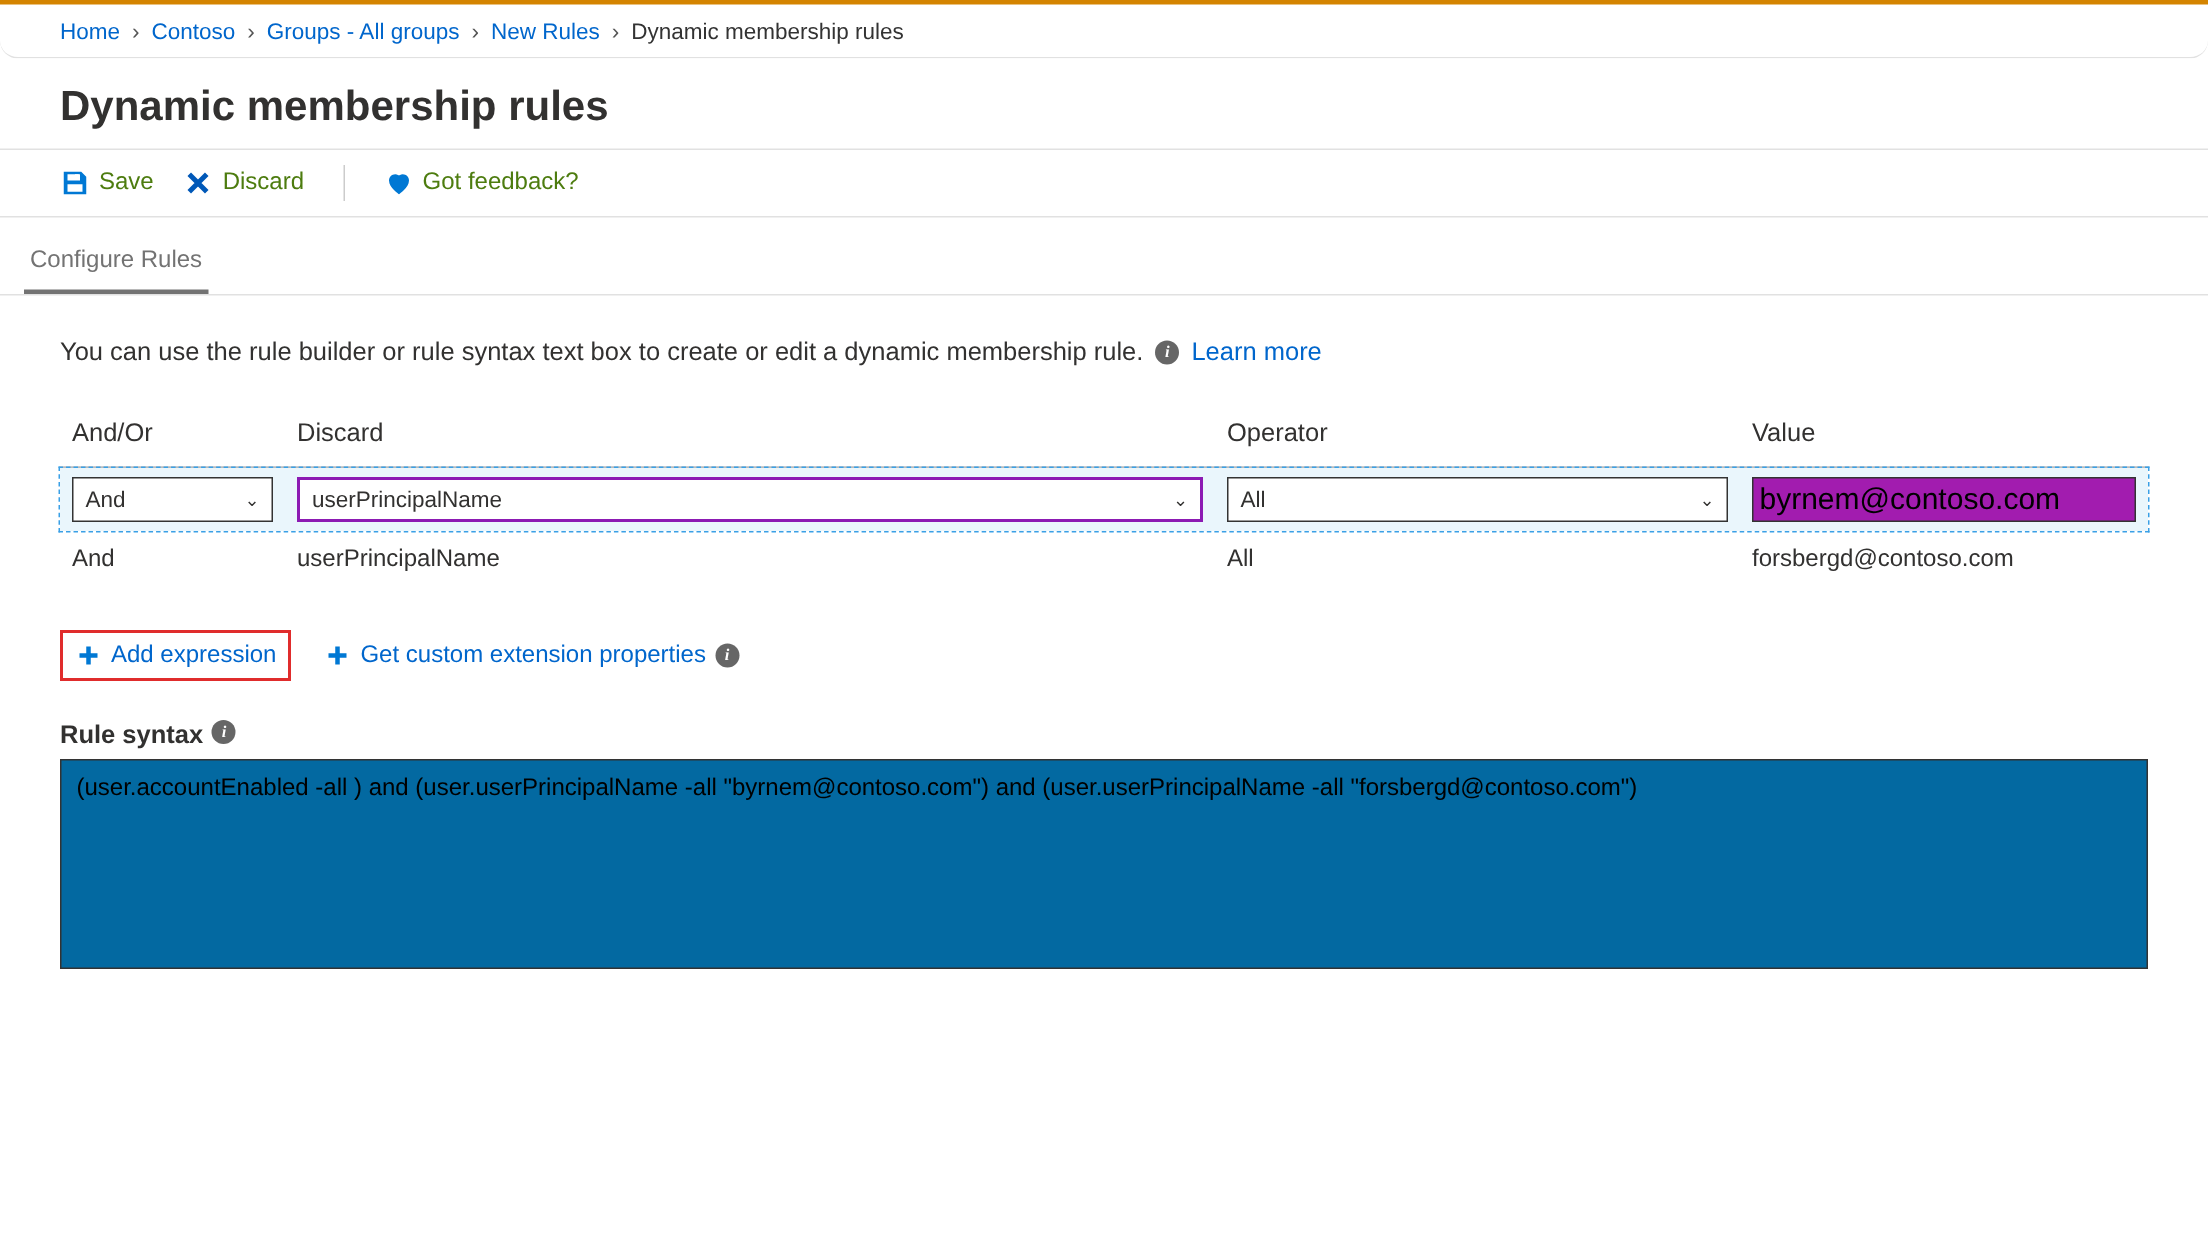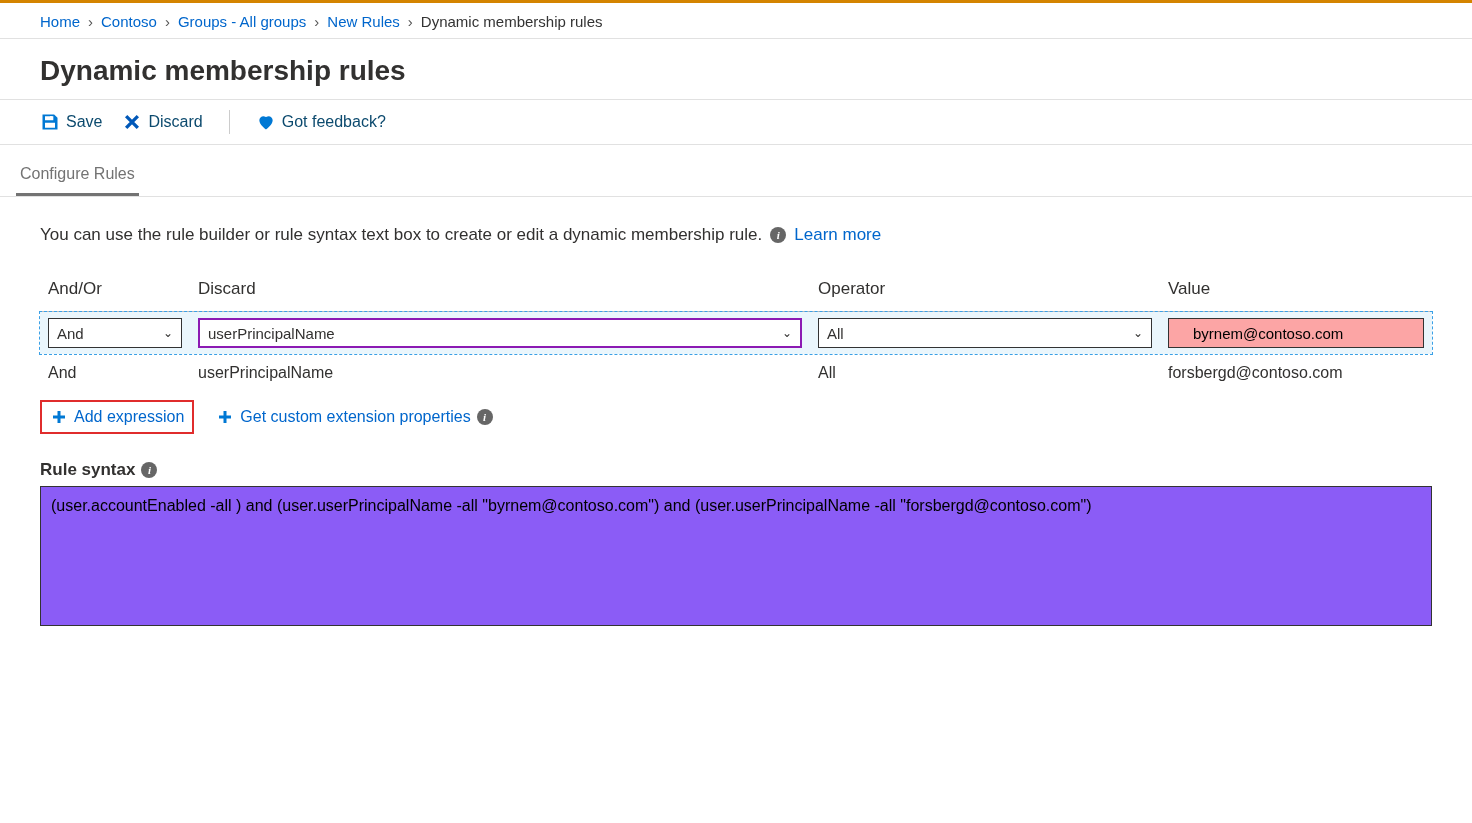--- a/index.html
+++ b/index.html
@@ -11,39 +11,40 @@
       border-top: 3px solid #d48400;
     }
     .breadcrumb {
       padding: 10px 16px 8px 40px;
       font-size: 15px;
       display: flex;
       align-items: center;
       flex-wrap: wrap;
       gap: 4px;
       border-bottom: 1px solid #e1e1e1;
+      border-radius: 12px;
     }
     .breadcrumb a { color: #0066cc; text-decoration: none; cursor: pointer; }
     .breadcrumb .sep { color: #555; margin: 0 4px; }
     .breadcrumb .current { color: #333; }
     .page-title {
       font-size: 28px;
       font-weight: 600;
       padding: 16px 16px 12px 40px;
     }
     .toolbar {
       display: flex;
       align-items: center;
       gap: 20px;
       padding: 10px 16px 10px 40px;
       border-top: 1px solid #e1e1e1;
       border-bottom: 1px solid #e1e1e1;
       font-size: 16px;
     }
-    .toolbar-item { display: flex; align-items: center; gap: 6px; cursor: pointer; color: #0c4a6e; }
+    .toolbar-item { display: flex; align-items: center; gap: 6px; cursor: pointer; color: #4d7c0f; }
     .toolbar-sep { width: 1px; height: 24px; background: #ccc; margin: 0 6px; }
     .icon-svg { width: 20px; height: 20px; flex-shrink: 0; }
     .tab-bar { padding: 12px 0 0 16px; border-bottom: 1px solid #e1e1e1; }
     .tab {
       display: inline-block;
       padding: 8px 4px 10px 4px;
       font-size: 16px;
       color: #737373;
       border-bottom: 3px solid #737373;
       cursor: pointer;
@@ -70,33 +71,33 @@
     .row-highlight { outline: 1px dashed #3aa0e6; background: #eaf6fc; }
     .row-highlight td { padding: 6px 8px; }
     .dd {
       display: flex; align-items: center; justify-content: space-between;
       border: 1px solid #333; background: #fff; height: 30px; padding: 0 8px;
       font-size: 15px; cursor: pointer;
     }
     .dd.purple { border: 2px solid #8c1ab3; }
     .dd .chev { font-size: 12px; margin-left: 6px; }
     .textinput {
-      border: 1px solid #333; height: 30px; padding: 0 24px; font-size: 15px;
-      width: 100%; background: #fca5a5;
-    }
-    .action-row { display: flex; gap: 14px; margin-top: 8px; align-items: center; }
+      border: 1px solid #333; height: 30px; padding: 0 4px; font-size: 20px;
+      width: 100%; background: #a21caf;
+    }
+    .action-row { display: flex; gap: 14px; margin-top: 28px; align-items: center; }
     .chip {
       display: flex; align-items: center; gap: 6px; font-size: 16px; color: #0066cc; cursor: pointer;
       padding: 6px 8px;
     }
     .chip.boxed { border: 2px solid #e02c2c; }
     .plus-icon { width: 18px; height: 18px; }
-    .rule-syntax-label { font-size: 17px; font-weight: 700; margin-top: 26px; display: flex; align-items: center; gap: 6px; }
+    .rule-syntax-label { font-size: 17px; font-weight: 700; margin-top: 26px; display: flex; align-items: flex-start; gap: 6px; }
     .syntax-box {
-      margin-top: 6px; width: 100%; height: 140px; border: 1px solid #333; background: #8b5cf6;
+      margin-top: 6px; width: 100%; height: 140px; border: 1px solid #333; background: #0369a1;
       padding: 10px; font-size: 16px; font-family: inherit; resize: none;
     }
   </style>
 </head>
 <body>
 
 <nav class="breadcrumb">
   <a>Home</a>
   <span class="sep">›</span>
   <a>Contoso</a>

